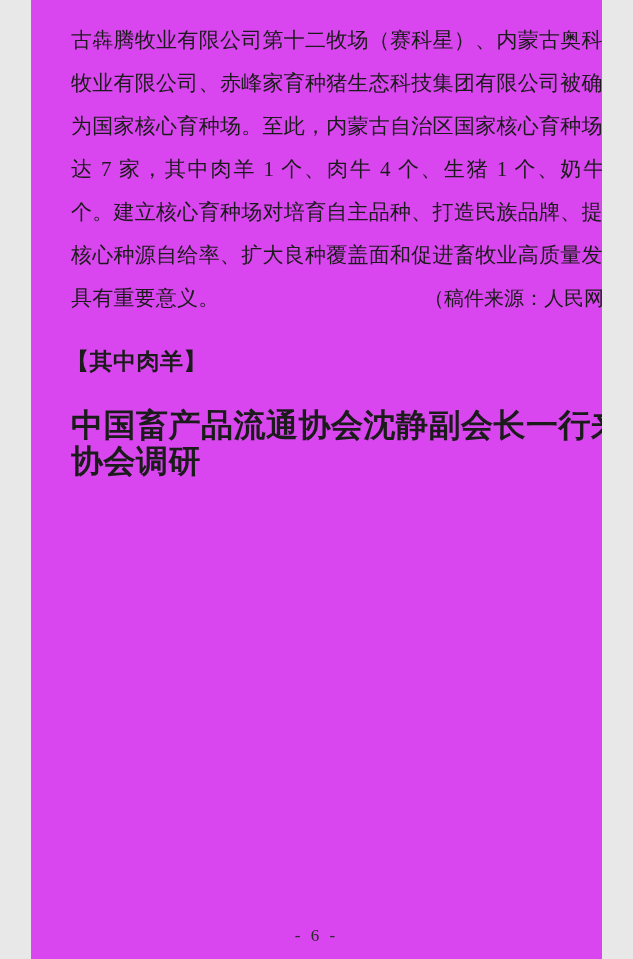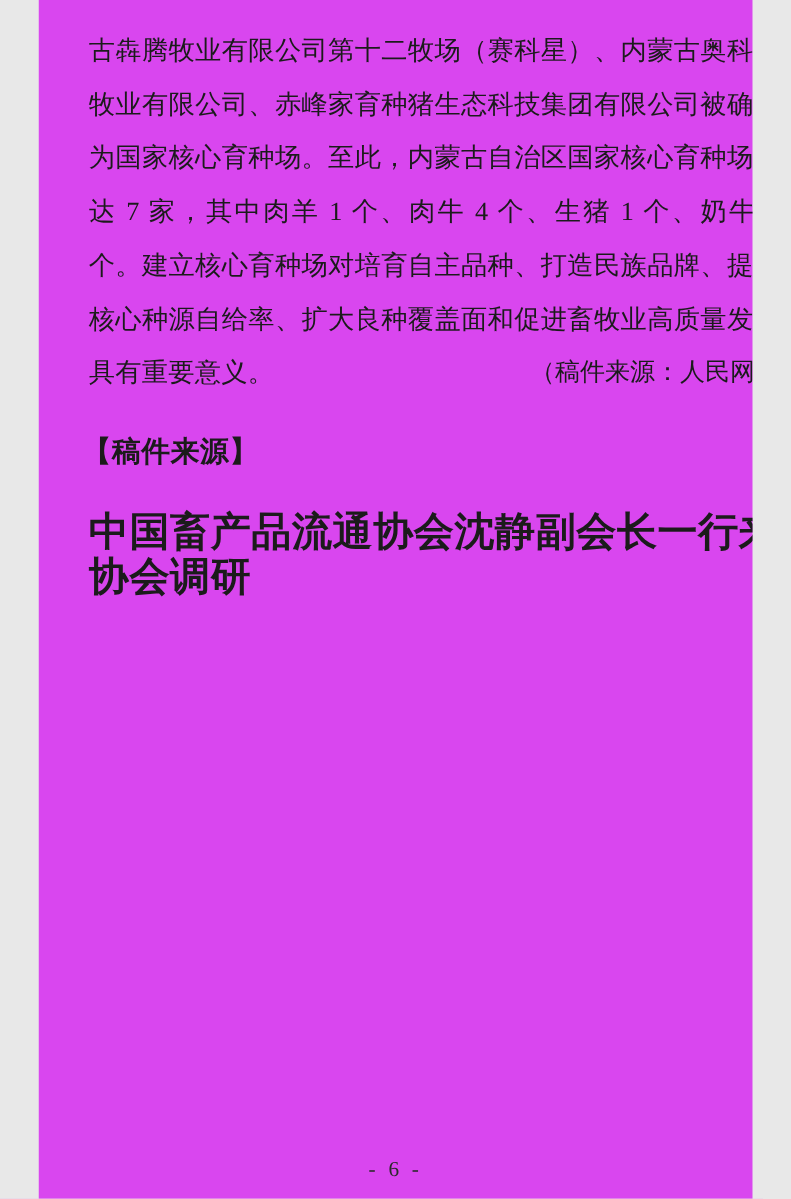--- a/index.html
+++ b/index.html
@@ -77,21 +77,21 @@
 </head>
 <body>
 
 <div class="page">
   <div class="content">
 
     <p class="body-text para-first">古犇腾牧业有限公司第十二牧场（赛科星）、内蒙古奥科斯牧业有限公司、赤峰家育种猪生态科技集团有限公司被确定为国家核心育种场。至此，内蒙古自治区国家核心育种场已达 7 家，其中肉羊 1 个、肉牛 4 个、生猪 1 个、奶牛 1 个。建立核心育种场对培育自主品种、打造民族品牌、提升核心种源自给率、扩大良种覆盖面和促进畜牧业高质量发展具有重要意义。</p>
 
     <div class="source-line">（稿件来源：人民网）</div>
 
-    <h2 class="section-header">【稿件来源】</h2>
+    <h2 class="section-header">【其中肉羊】</h2>
 
     <h1 class="article-title">中国畜产品流通协会沈静副会长一行来协会调研</h1>
 
 
   </div>
 
   <div class="page-number">- 6 -</div>
 </div>
 
 </body></html>

